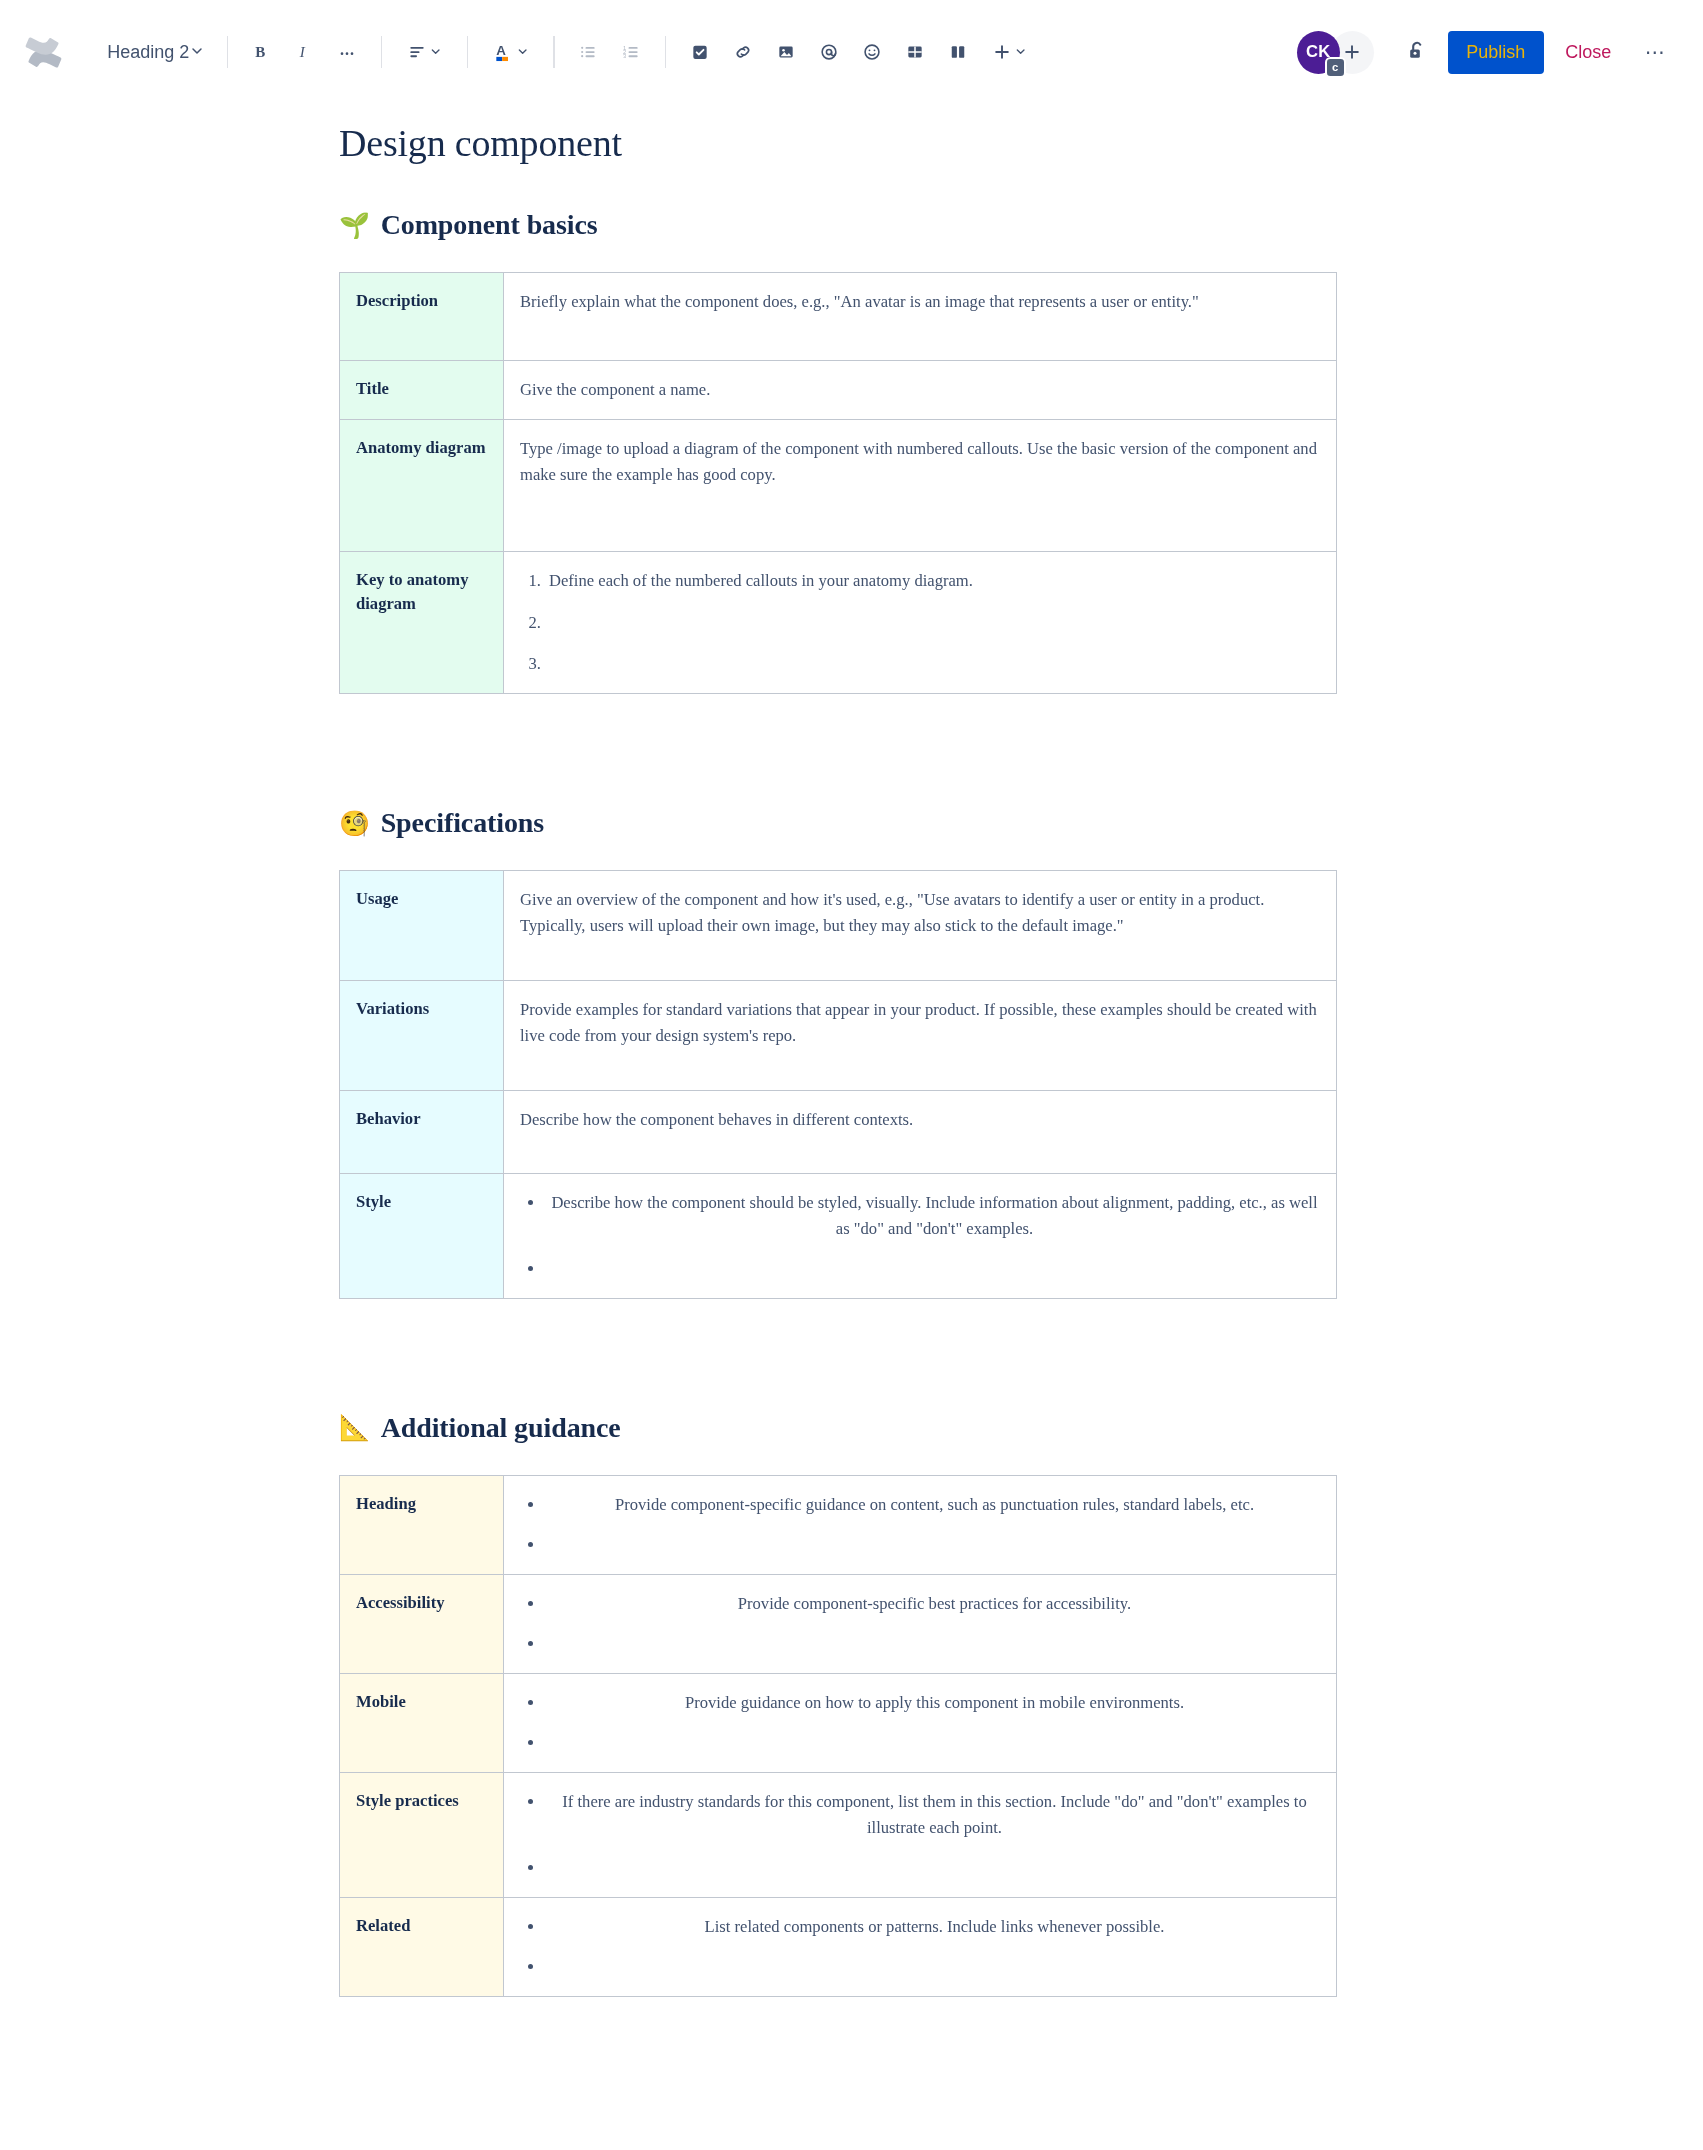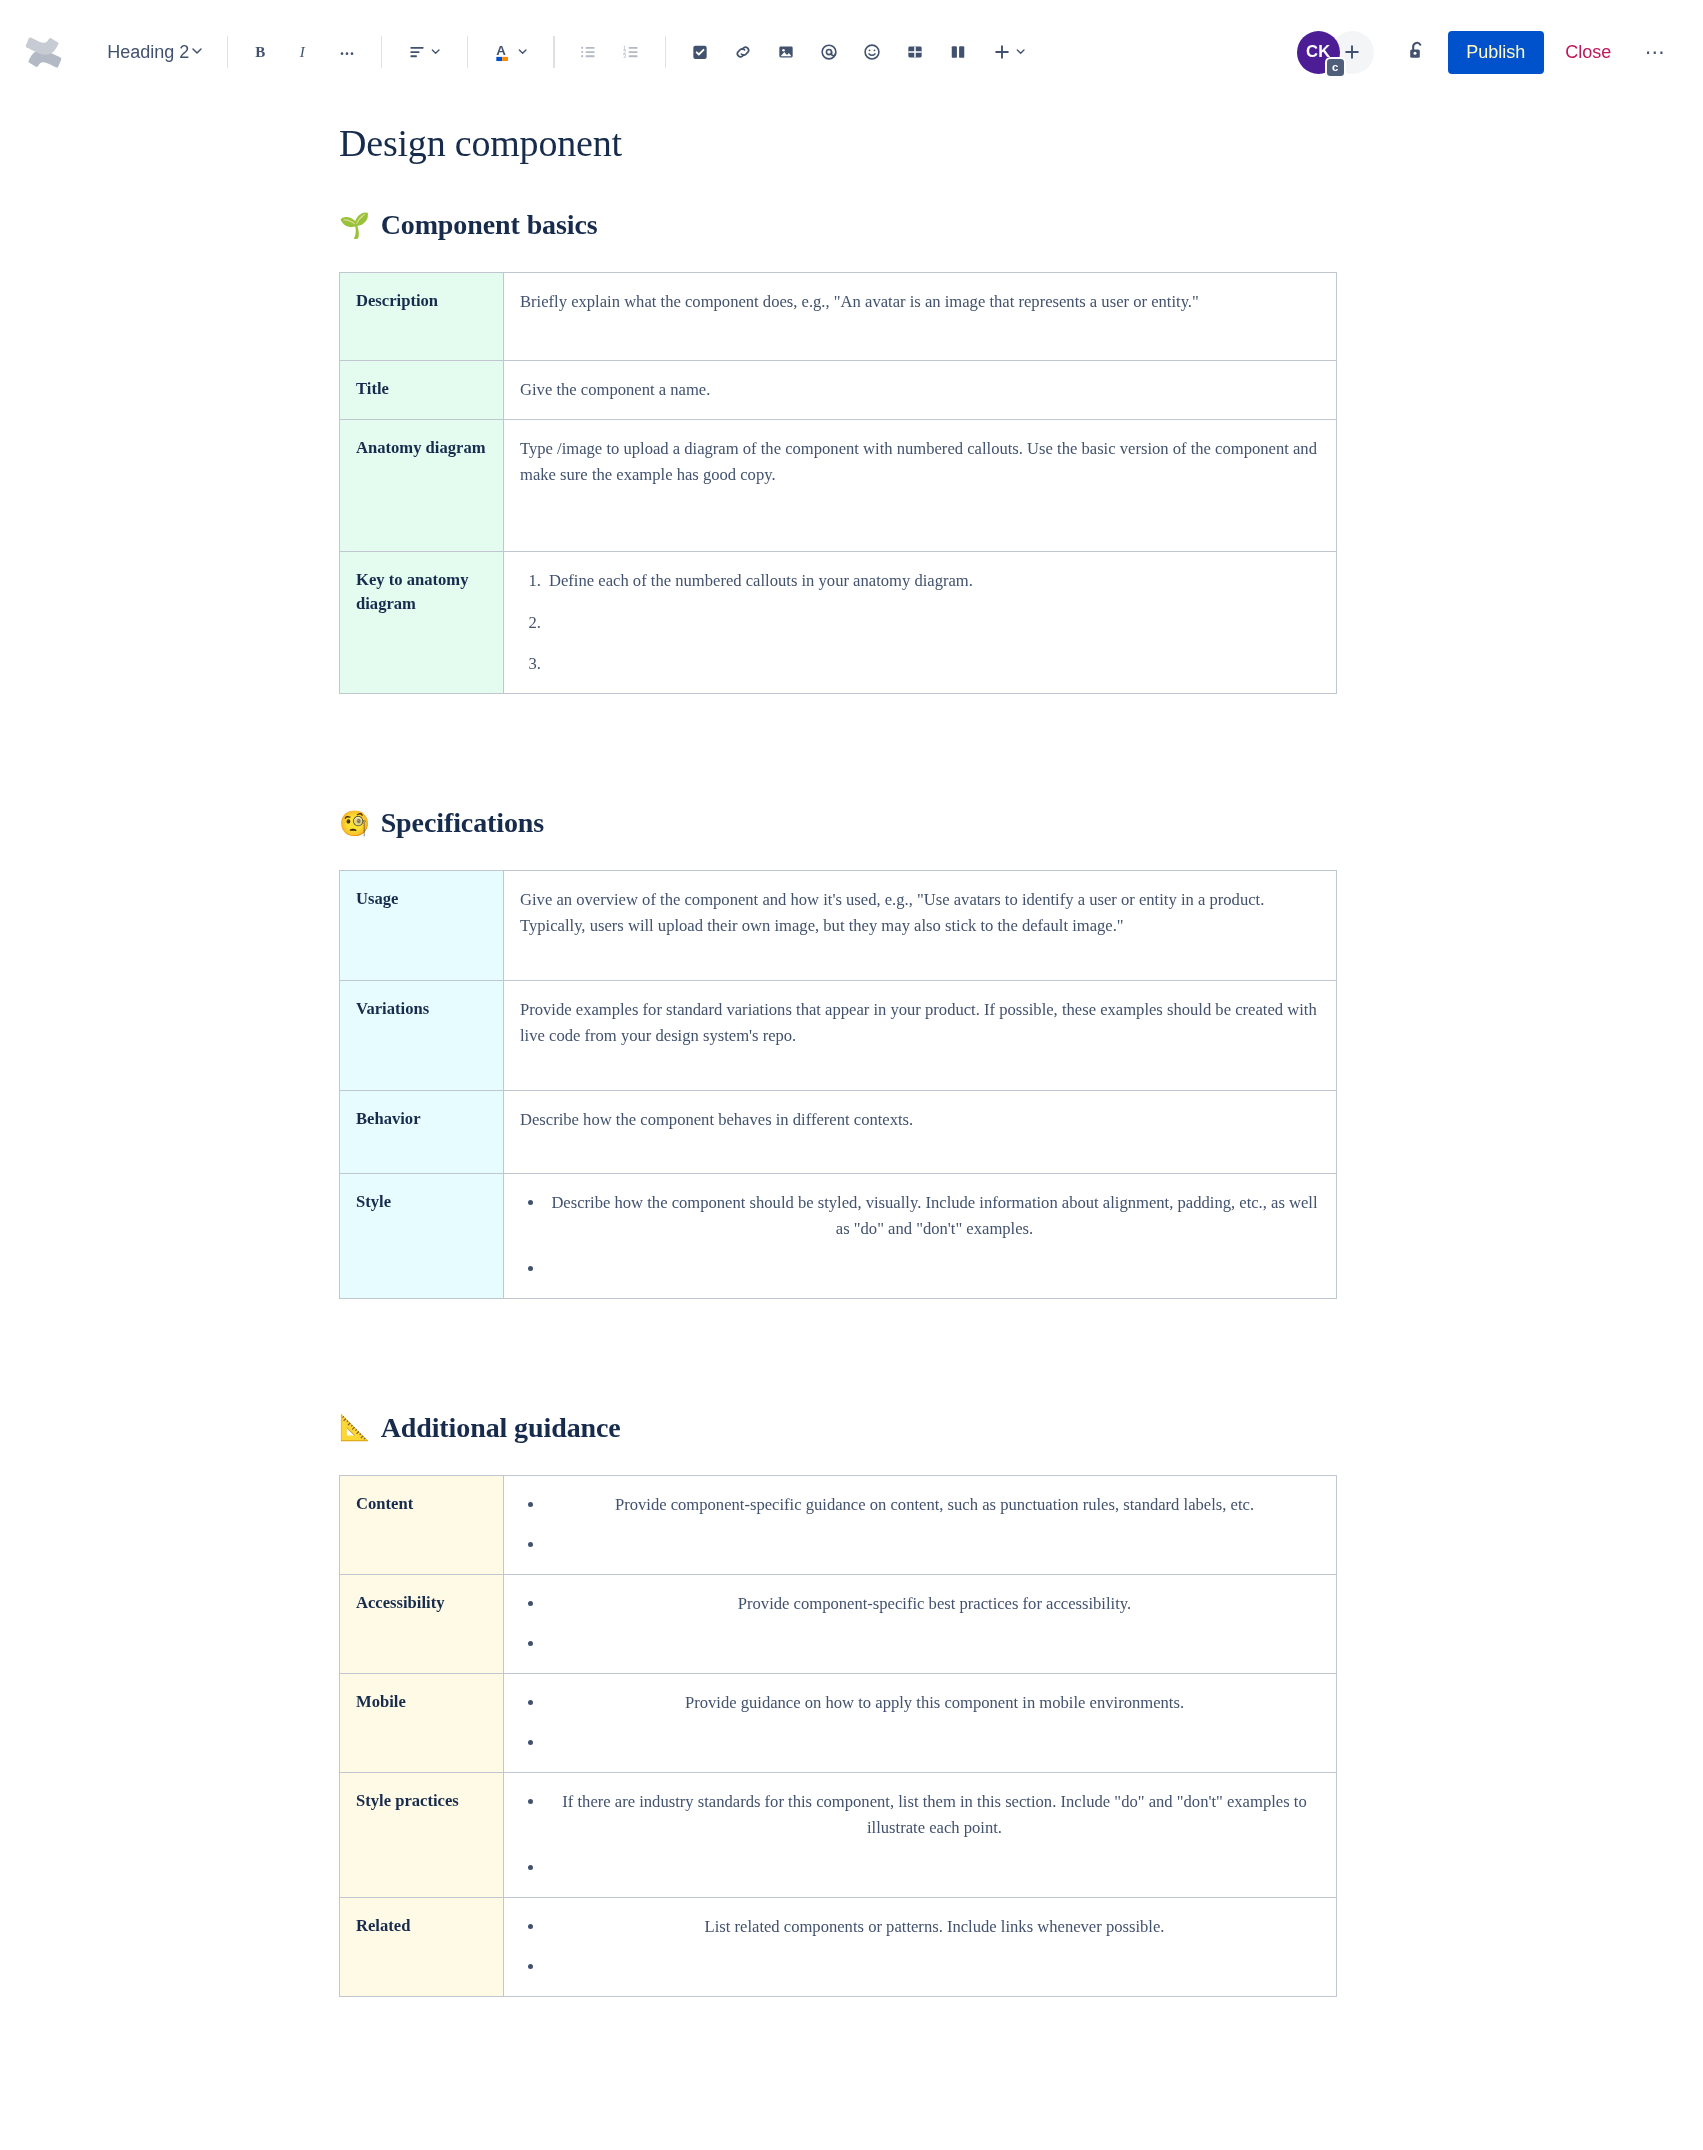--- a/index.html
+++ b/index.html
@@ -63,21 +63,21 @@
     width: 43px; height: 43px; border-radius: 50%;
     background: #f4f5f7; color: #42526e;
     display: flex; align-items: center; justify-content: center;
     font-size: 24px; margin-left: -9.3px; z-index: 1; cursor: pointer;
   }
 
   .lock-btn { width: 41px; height: 41px; display:flex; align-items:center; justify-content:center; border-radius:4px; cursor:pointer; margin-right: 10.6px; }
 
   .publish-btn {
     height: 43px; padding: 0 18.6px;
-    background: #0052cc; color: #fef9c3;
+    background: #0052cc; color: #eab308;
     border: none; border-radius: 4px;
     font-family: "Liberation Sans", sans-serif;
     font-size: 18px; cursor: pointer; white-space: nowrap;
   }
   .close-btn {
     height: 43px; padding: 0 16px; margin-left: 5.3px;
     background: transparent; border: none; color: #be185d;
     font-family: "Liberation Sans", sans-serif;
     font-size: 18px; cursor: pointer; border-radius: 4px; white-space: nowrap;
   }
@@ -414,21 +414,21 @@
 
   <div class="gap-lg"></div>
 
   <h2 class="section-heading">
     <span class="emoji">📐</span>
     <span>Additional guidance</span>
   </h2>
   <table class="doc-table cream">
     <tbody>
         <tr>
-      <td class="k-cell">Content</td>
+      <td class="k-cell">Heading</td>
       <td class="v-cell">
         <ul>
           <li>Provide component-specific guidance on content, such as punctuation rules, standard labels, etc.</li>
           <li class="empty"></li>
         </ul>
       </td>
     </tr>
     <tr>
       <td class="k-cell">Accessibility</td>
       <td class="v-cell">

